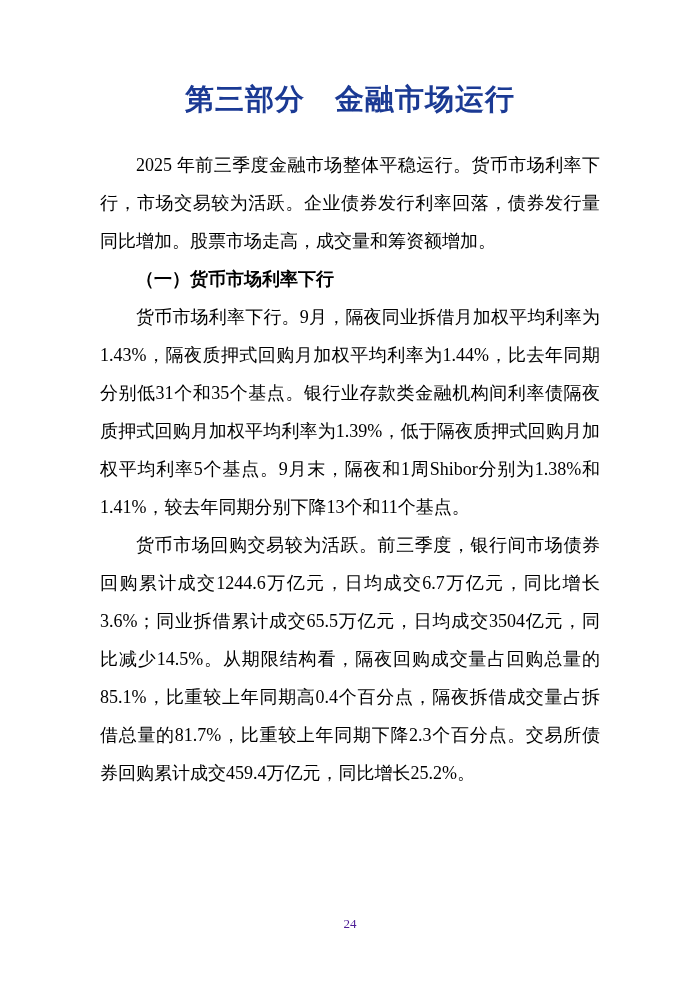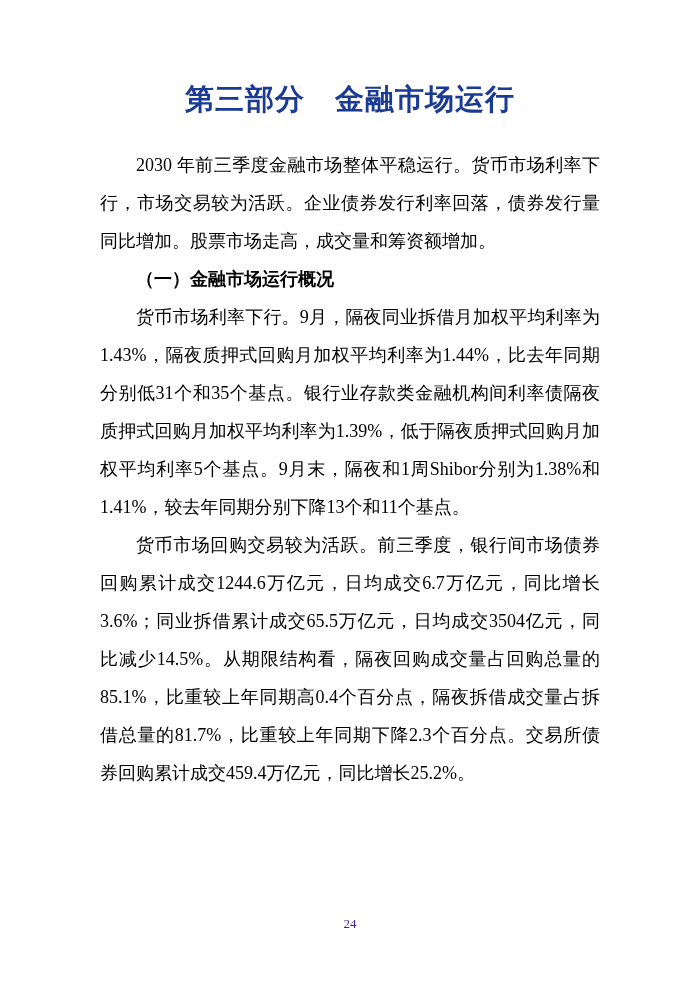--- a/index.html
+++ b/index.html
@@ -69,24 +69,24 @@
 </style>
 </head>
 <body>
 
 <div class="page">
 
   <div class="doc-title">第三部分　金融市场运行</div>
 
   <div class="body-text">
 
-    <p class="para first">2030 年前三季度金融市场整体平稳运行。货币市场利率下行，市场交易较为活跃。企业债券发行利率回落，债券发行量同比增加。股票市场走高，成交量和筹资额增加。</p>
+    <p class="para first">2025 年前三季度金融市场整体平稳运行。货币市场利率下行，市场交易较为活跃。企业债券发行利率回落，债券发行量同比增加。股票市场走高，成交量和筹资额增加。</p>
 
 
-    <h3 class="heading">（一）金融市场运行概况</h3>
+    <h3 class="heading">（一）货币市场利率下行</h3>
 
     <p class="para">货币市场利率下行。9月，隔夜同业拆借月加权平均利率为1.43%，隔夜质押式回购月加权平均利率为1.44%，比去年同期分别低31个和35个基点。银行业存款类金融机构间利率债隔夜质押式回购月加权平均利率为1.39%，低于隔夜质押式回购月加权平均利率5个基点。9月末，隔夜和1周Shibor分别为1.38%和1.41%，较去年同期分别下降13个和11个基点。</p>
 
     <p class="para">货币市场回购交易较为活跃。前三季度，银行间市场债券回购累计成交1244.6万亿元，日均成交6.7万亿元，同比增长3.6%；同业拆借累计成交65.5万亿元，日均成交3504亿元，同比减少14.5%。从期限结构看，隔夜回购成交量占回购总量的85.1%，比重较上年同期高0.4个百分点，隔夜拆借成交量占拆借总量的81.7%，比重较上年同期下降2.3个百分点。交易所债券回购累计成交459.4万亿元，同比增长25.2%。</p>
 
   </div>
 
   <div class="page-number">24</div>
 
 </div>

